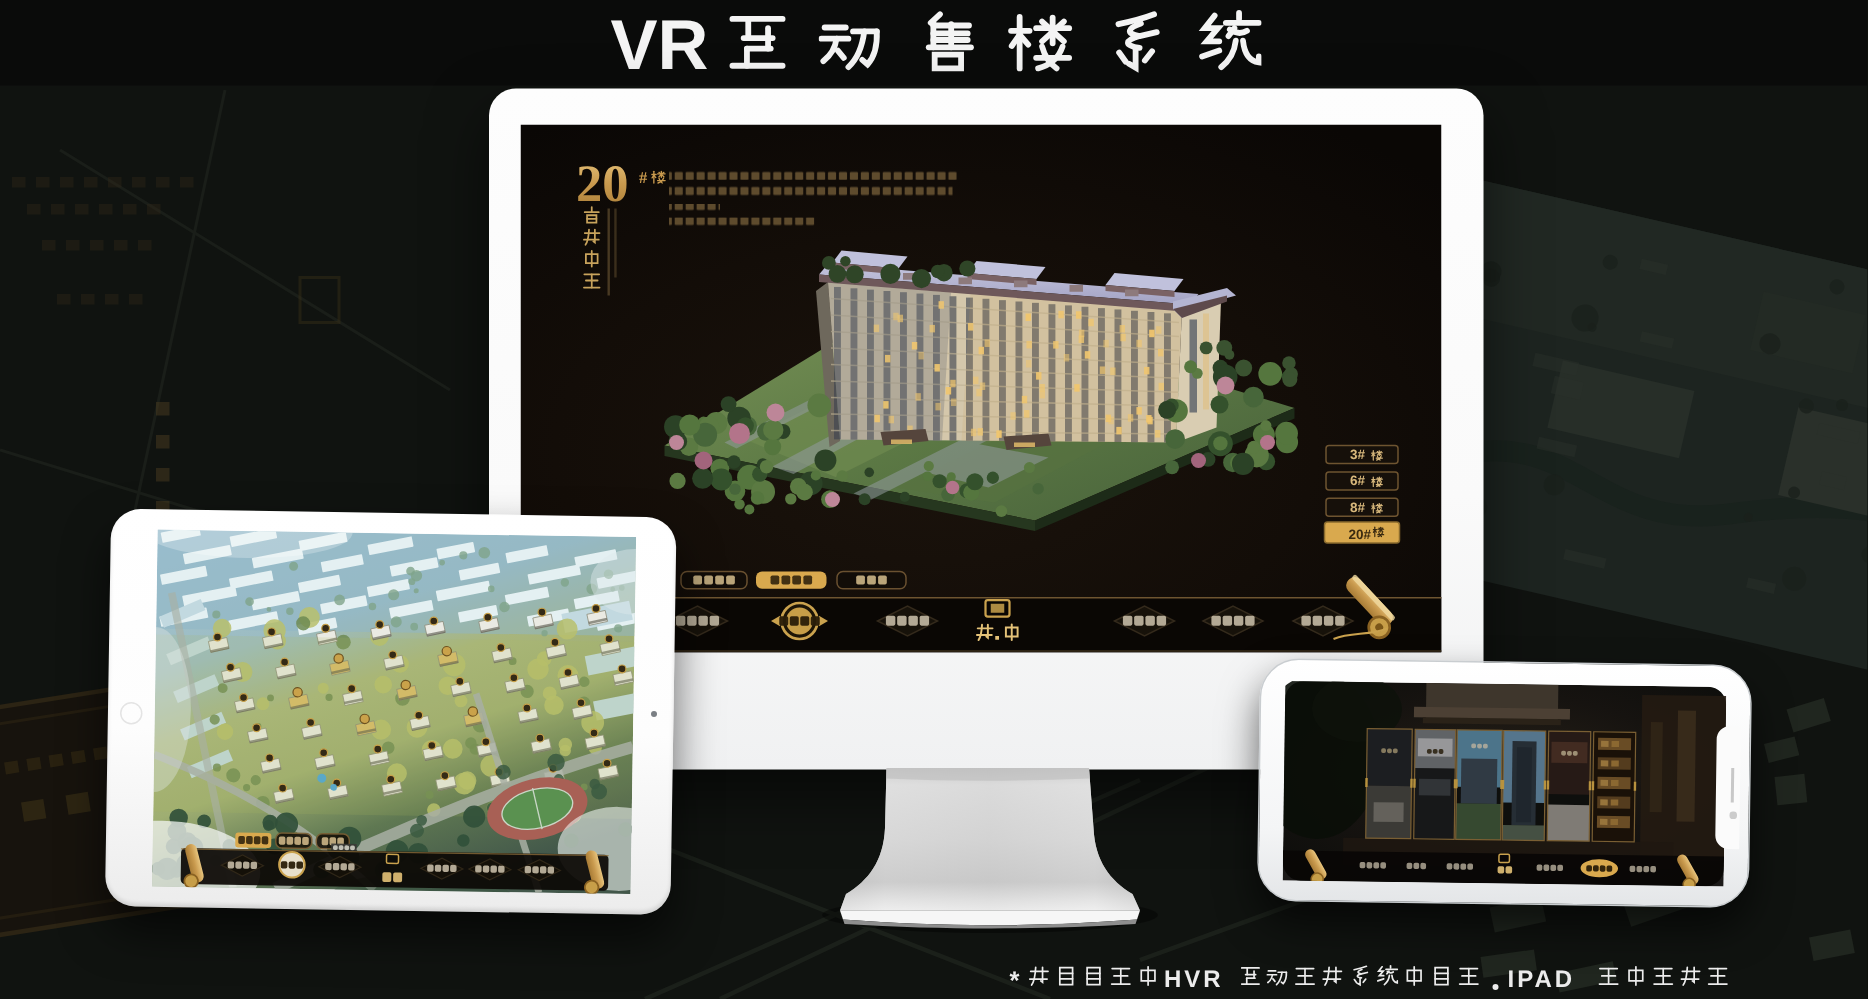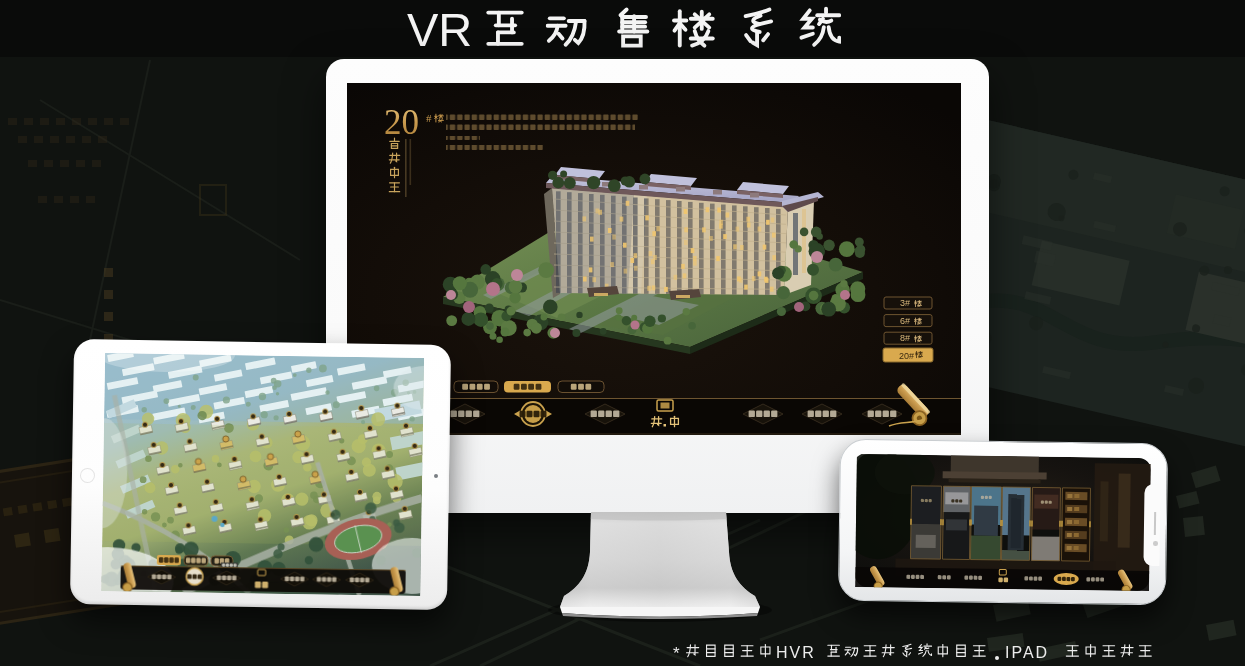--- a/index.html
+++ b/index.html
@@ -1,14 +1,14 @@
 <!DOCTYPE html>
 <html><head><meta charset="utf-8"><style>
 html,body{margin:0;padding:0;background:#0c0e0b;}
-#page{position:relative;width:1245px;height:666px;overflow:hidden;font-family:"Liberation Sans",sans-serif;background:#11140f;}
+#page{position:relative;width:1245px;height:666px;overflow:hidden;font-family:"Liberation Sans",sans-serif;background:#11140f;font-weight:bold;}
 .abs{position:absolute;}
 </style></head><body>
 <div id="page">
 
 <svg class="abs" style="left:0px;top:0px" width="1245" height="666" viewBox="0 0 1245 666">
 <defs>
 <symbol id="hu" viewBox="0 0 100 100">
           <g fill="none" stroke-linecap="round">
 <path d="M12 15 H88"></path>
             <path d="M12 86 H88"></path>

